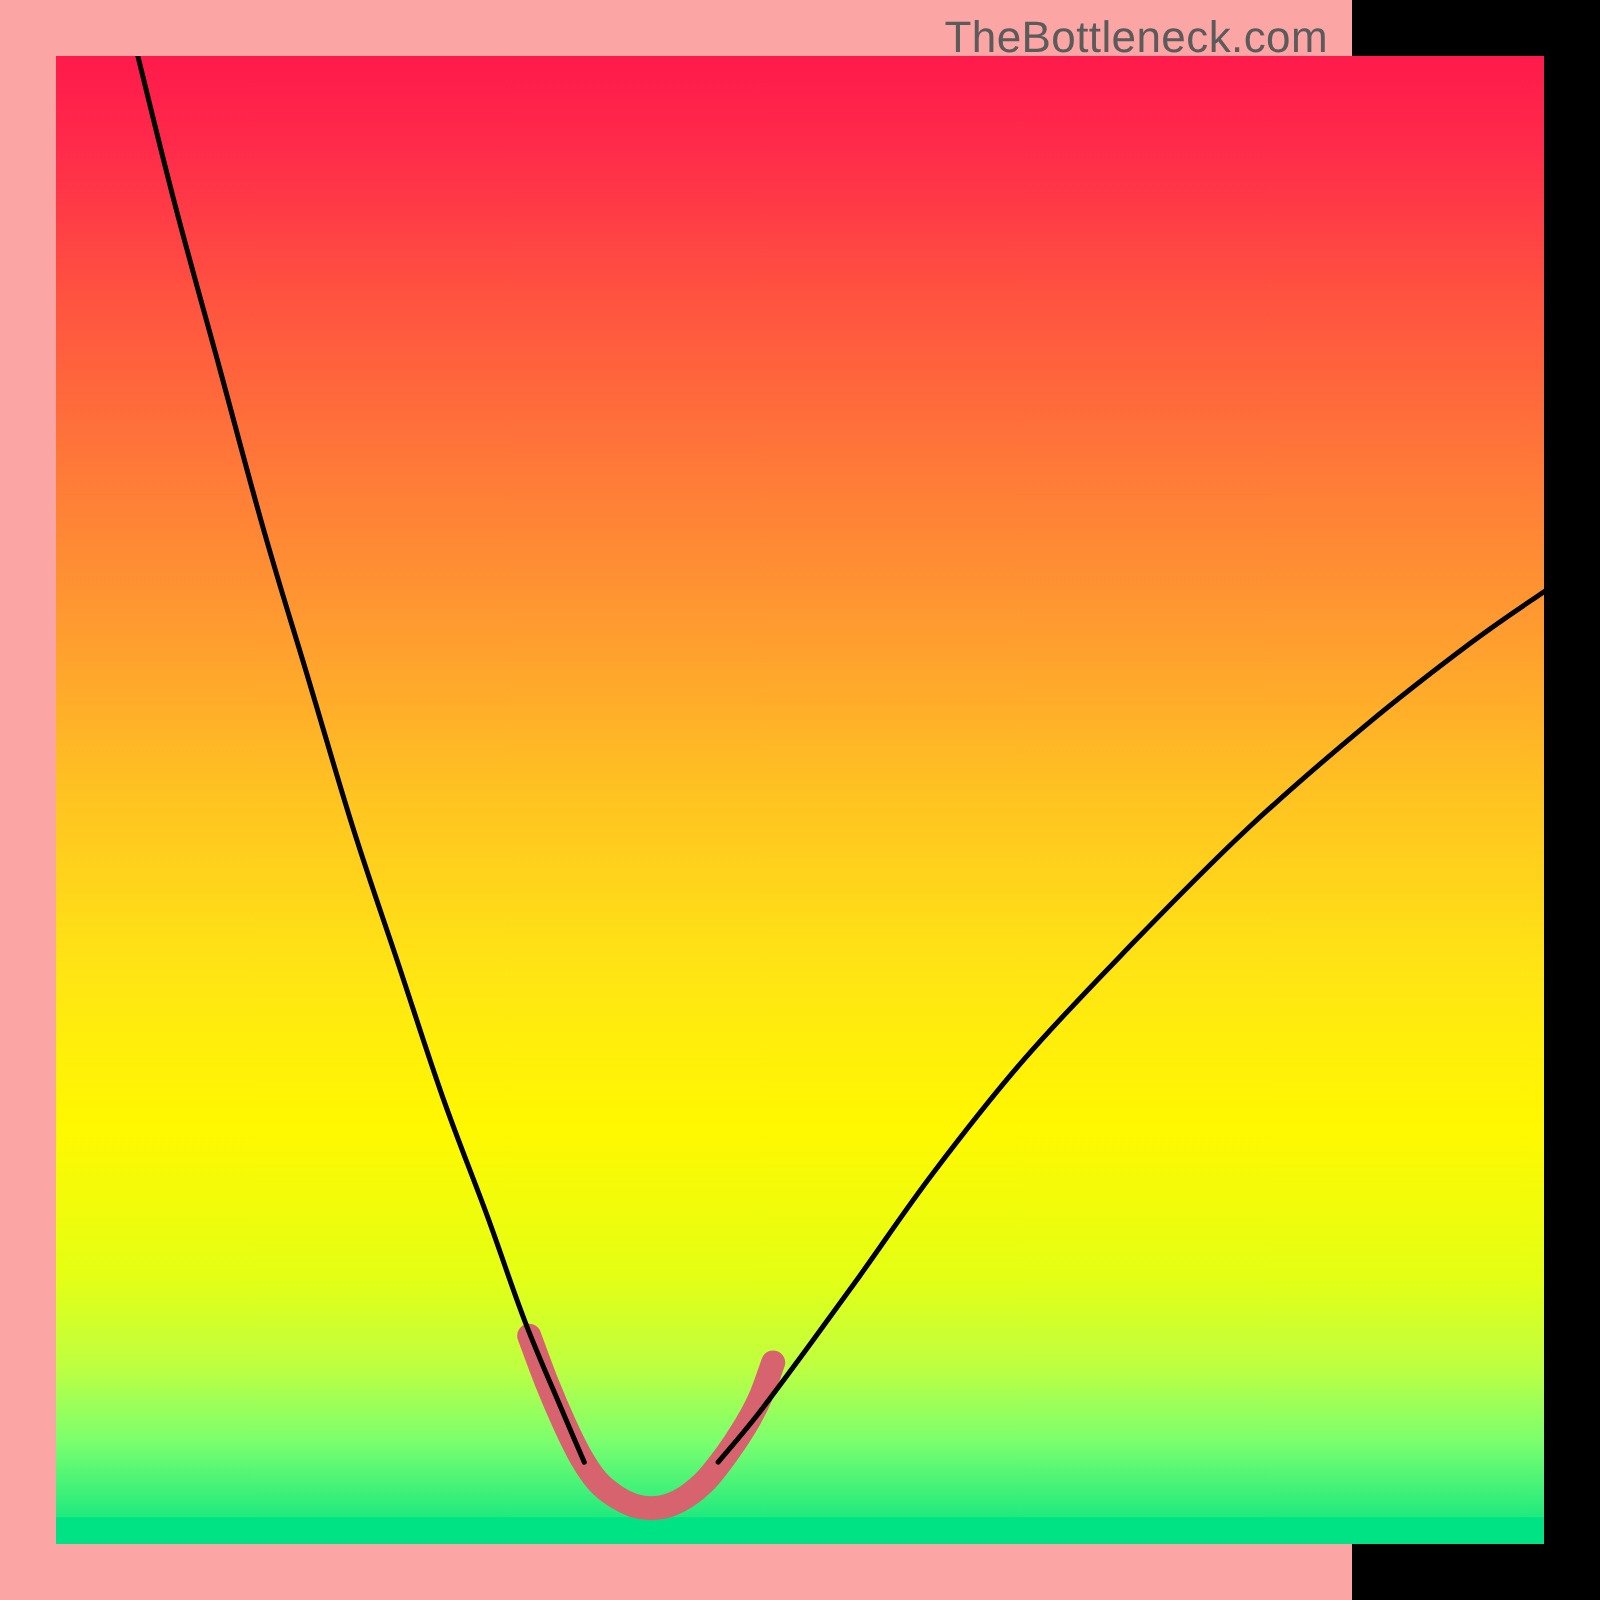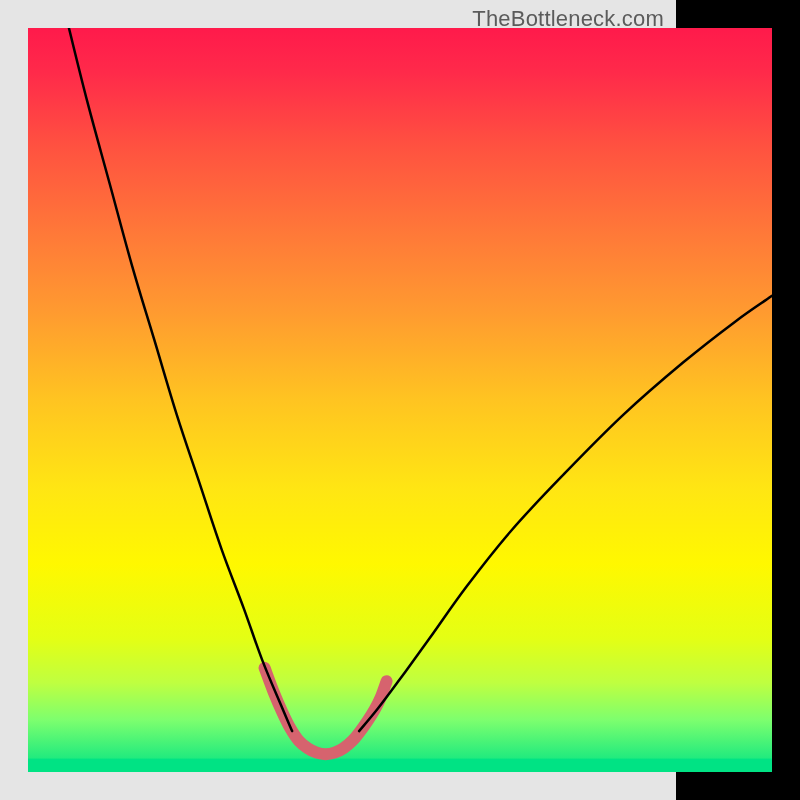--- a/index.html
+++ b/index.html
@@ -1,21 +1,21 @@
 <!DOCTYPE html>
 <html><head>
 <meta charset="utf-8">
 <style>
   * { margin: 0; padding: 0; box-sizing: border-box; }
   html, body { width: 800px; height: 800px; background: #000; overflow: hidden; }
   .frame {
     position: absolute;
     left: 0; top: 0;
     width: 676px; height: 800px;
-    background: #e5e5e5;
+    background: #fca5a5;
   }
   .watermark {
     position: absolute;
     top: 6px;
     right: 12px;
     font-family: Arial, Helvetica, sans-serif;
     font-size: 22px;
     font-weight: 500;
     color: #5b5b5b;
     letter-spacing: 0.2px;

